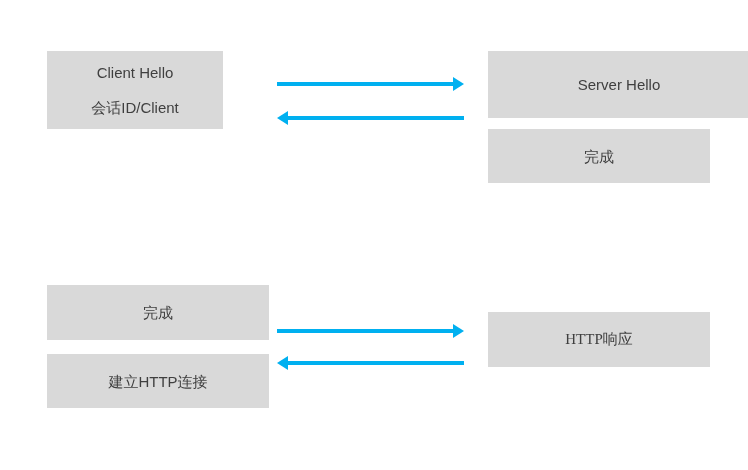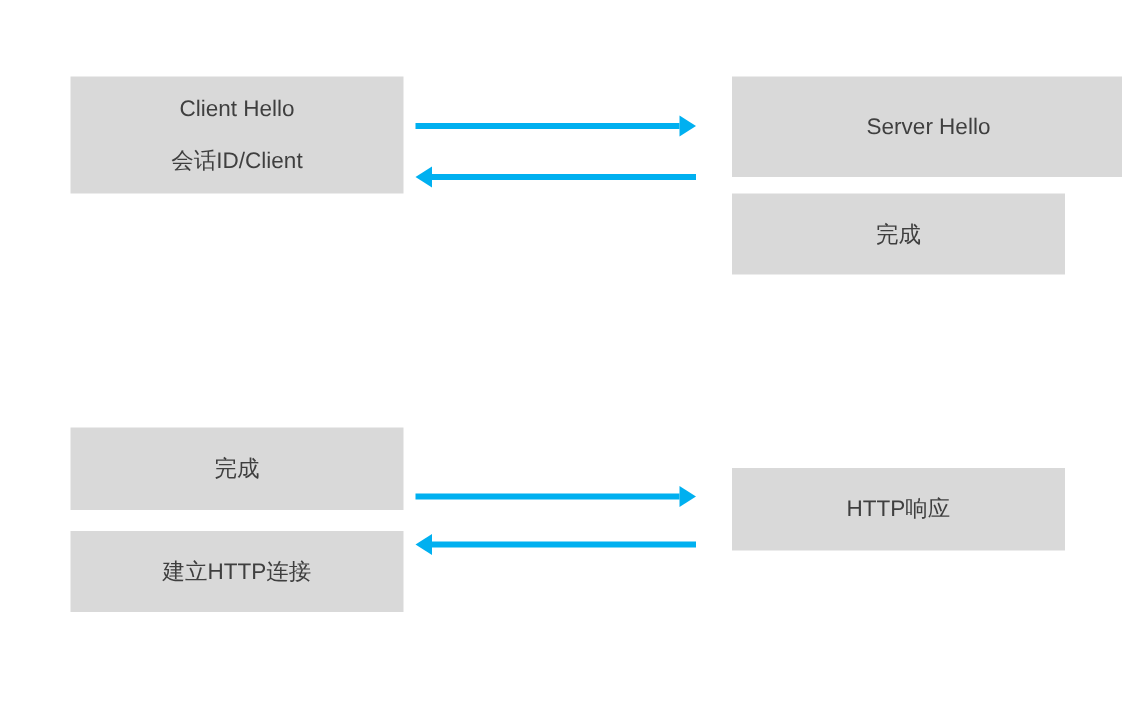--- a/index.html
+++ b/index.html
@@ -25,26 +25,26 @@
     display:flex;
     flex-direction:column;
     align-items:center;
     justify-content:center;
     text-align:center;
     line-height:1;
   }
   .box .line{display:block;}
   .box.two-line{gap:20px;}
   
-  .box-client-hello{left:47px;top:51px;width:222px;height:78px;}
+  .box-client-hello{left:47px;top:51px;width:176px;height:78px;}
   .box-server-hello{left:488px;top:51px;width:262px;height:67px;}
   .box-server-done {left:488px;top:129px;width:222px;height:54px;}
   .box-client-done {left:47px;top:285px;width:222px;height:55px;}
   .box-client-http {left:47px;top:354px;width:222px;height:54px;}
-  .box-server-http {left:488px;top:312px;width:222px;height:55px;}
+  .box-server-http {left:488px;top:312px;width:222px;height:55px;font-family:Liberation Serif, serif;}
   
   .arrow{
     position:absolute;
     height:4px;
     width:176px;
     background:var(--arrow);
   }
   .arrow-right::after{
     content:"";
     position:absolute;

